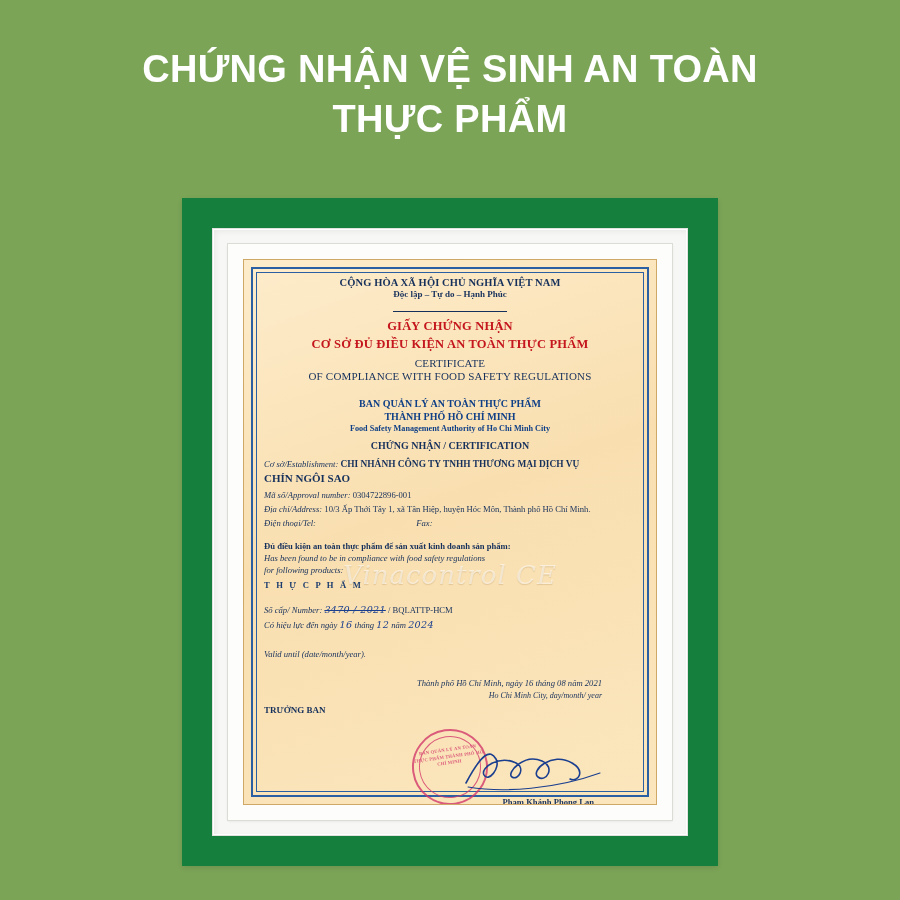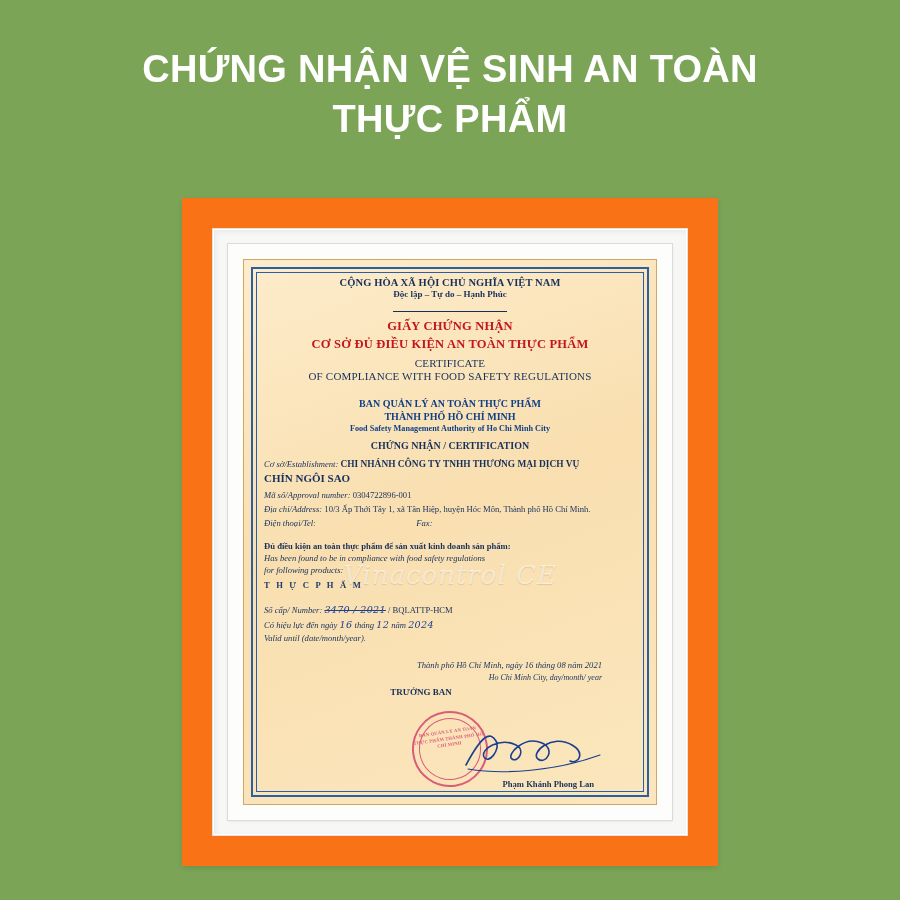--- a/index.html
+++ b/index.html
@@ -35,21 +35,21 @@
   }
   .banner .line { display: block; }
 
   
   .frame-outer {
     position: absolute;
     left: 182px;
     top: 198px;
     width: 536px;
     height: 668px;
-    background: #f97316;
+    background: #15803d;
     box-shadow: 0 2px 5px rgba(0,0,0,0.10);
   }
   .frame-bevel {
     position: absolute;
     left: 30px;
     top: 30px;
     right: 30px;
     bottom: 30px;
     background: #f7f7f5;
     border: 1px solid #e2e2df;
@@ -89,21 +89,21 @@
     border: 1px solid #2a5fa4;
   }
   .cert-inner {
     position: absolute;
     left: 20px; top: 17px; right: 20px; bottom: 17px;
     font-family: "Liberation Serif", serif;
     color: #16305c;
   }
 
   .t-center { text-align: center; }
-  .italic { font-style: italic; }
+  .italic { font-style: italic; margin-top: 16px; }
 
   .nation {
     font-size: 10.5px;
     font-weight: bold;
     letter-spacing: 0.1px;
     color: #16305c;
   }
   .motto {
     font-size: 9px;
     font-weight: bold;
@@ -204,21 +204,21 @@
   .place-date {
     margin-top: 14px;
     text-align: right;
     padding-right: 34px;
     font-size: 8.6px;
     line-height: 1.45;
   }
   .place-date .en { font-style: italic; font-size: 8px; }
 
   .signer-title {
-    text-align: center;
+    text-align: left;
     padding-right: 58px;
     font-weight: bold;
     font-size: 9px;
     margin-top: 4px;
   }
 
   .sign-area {
     position: relative;
     height: 86px;
     margin-top: 2px;

